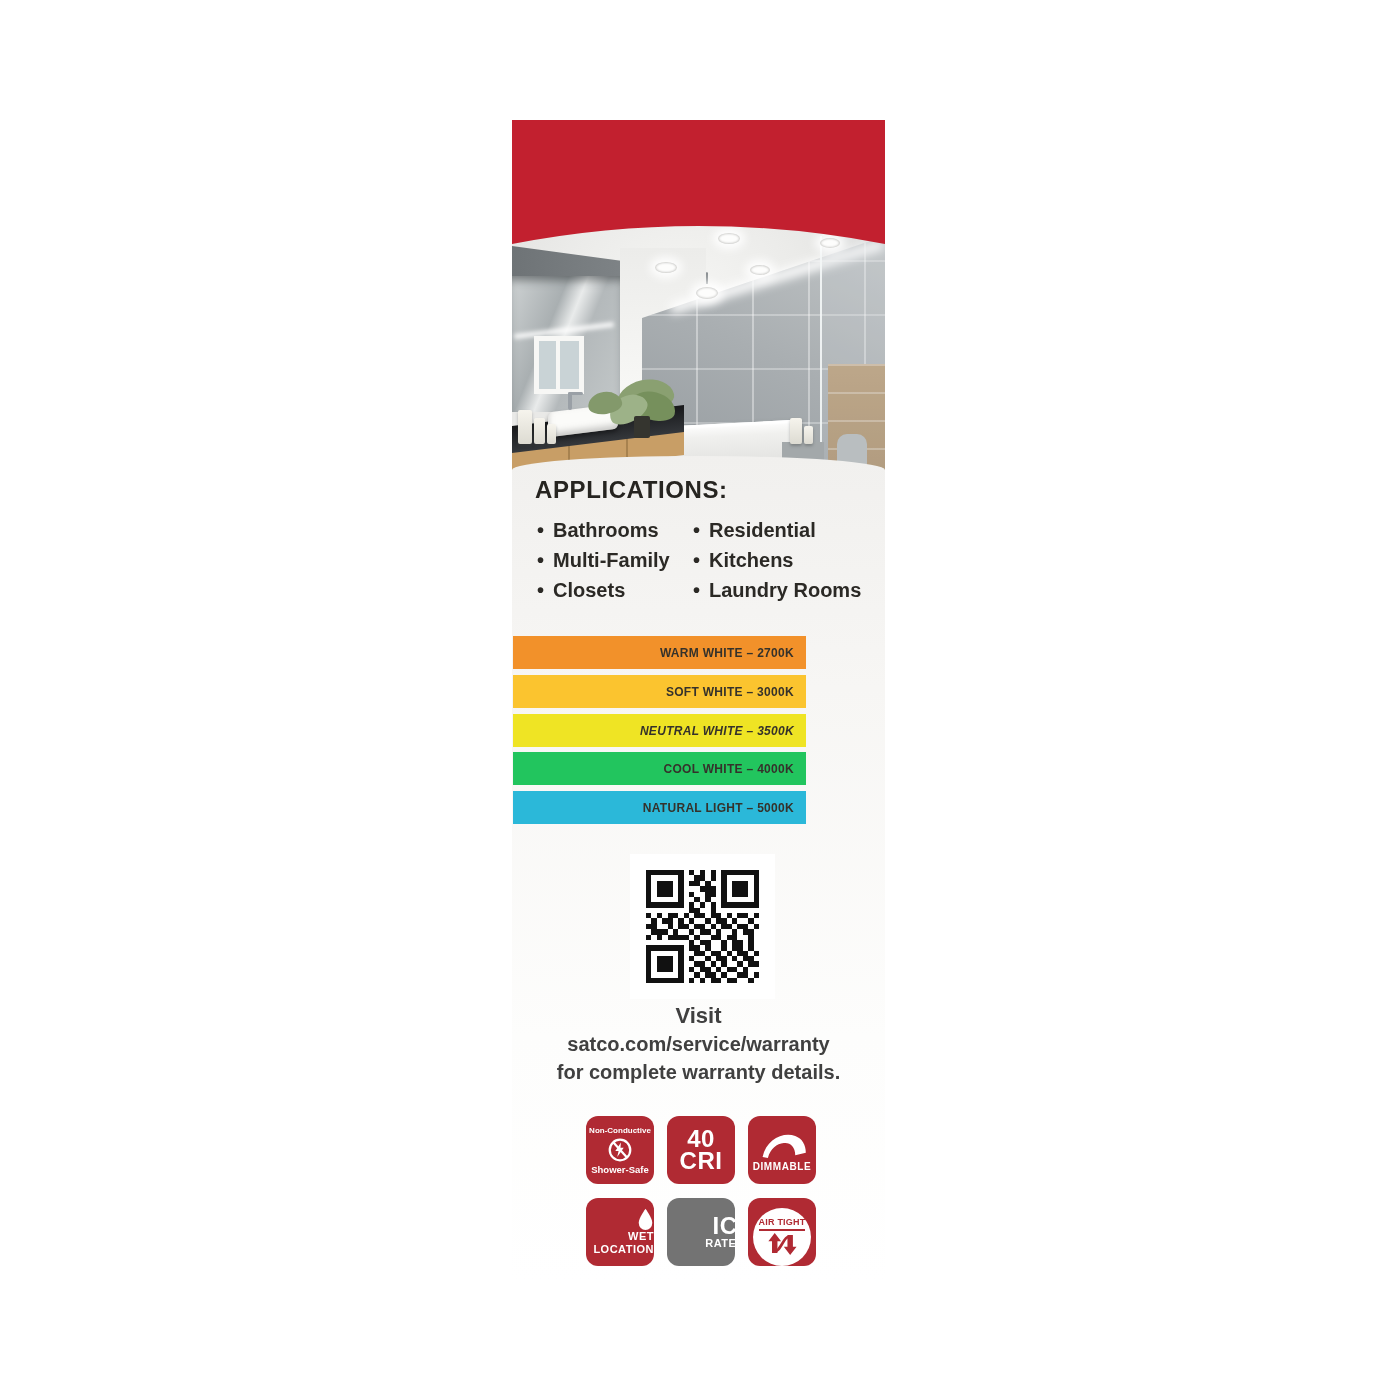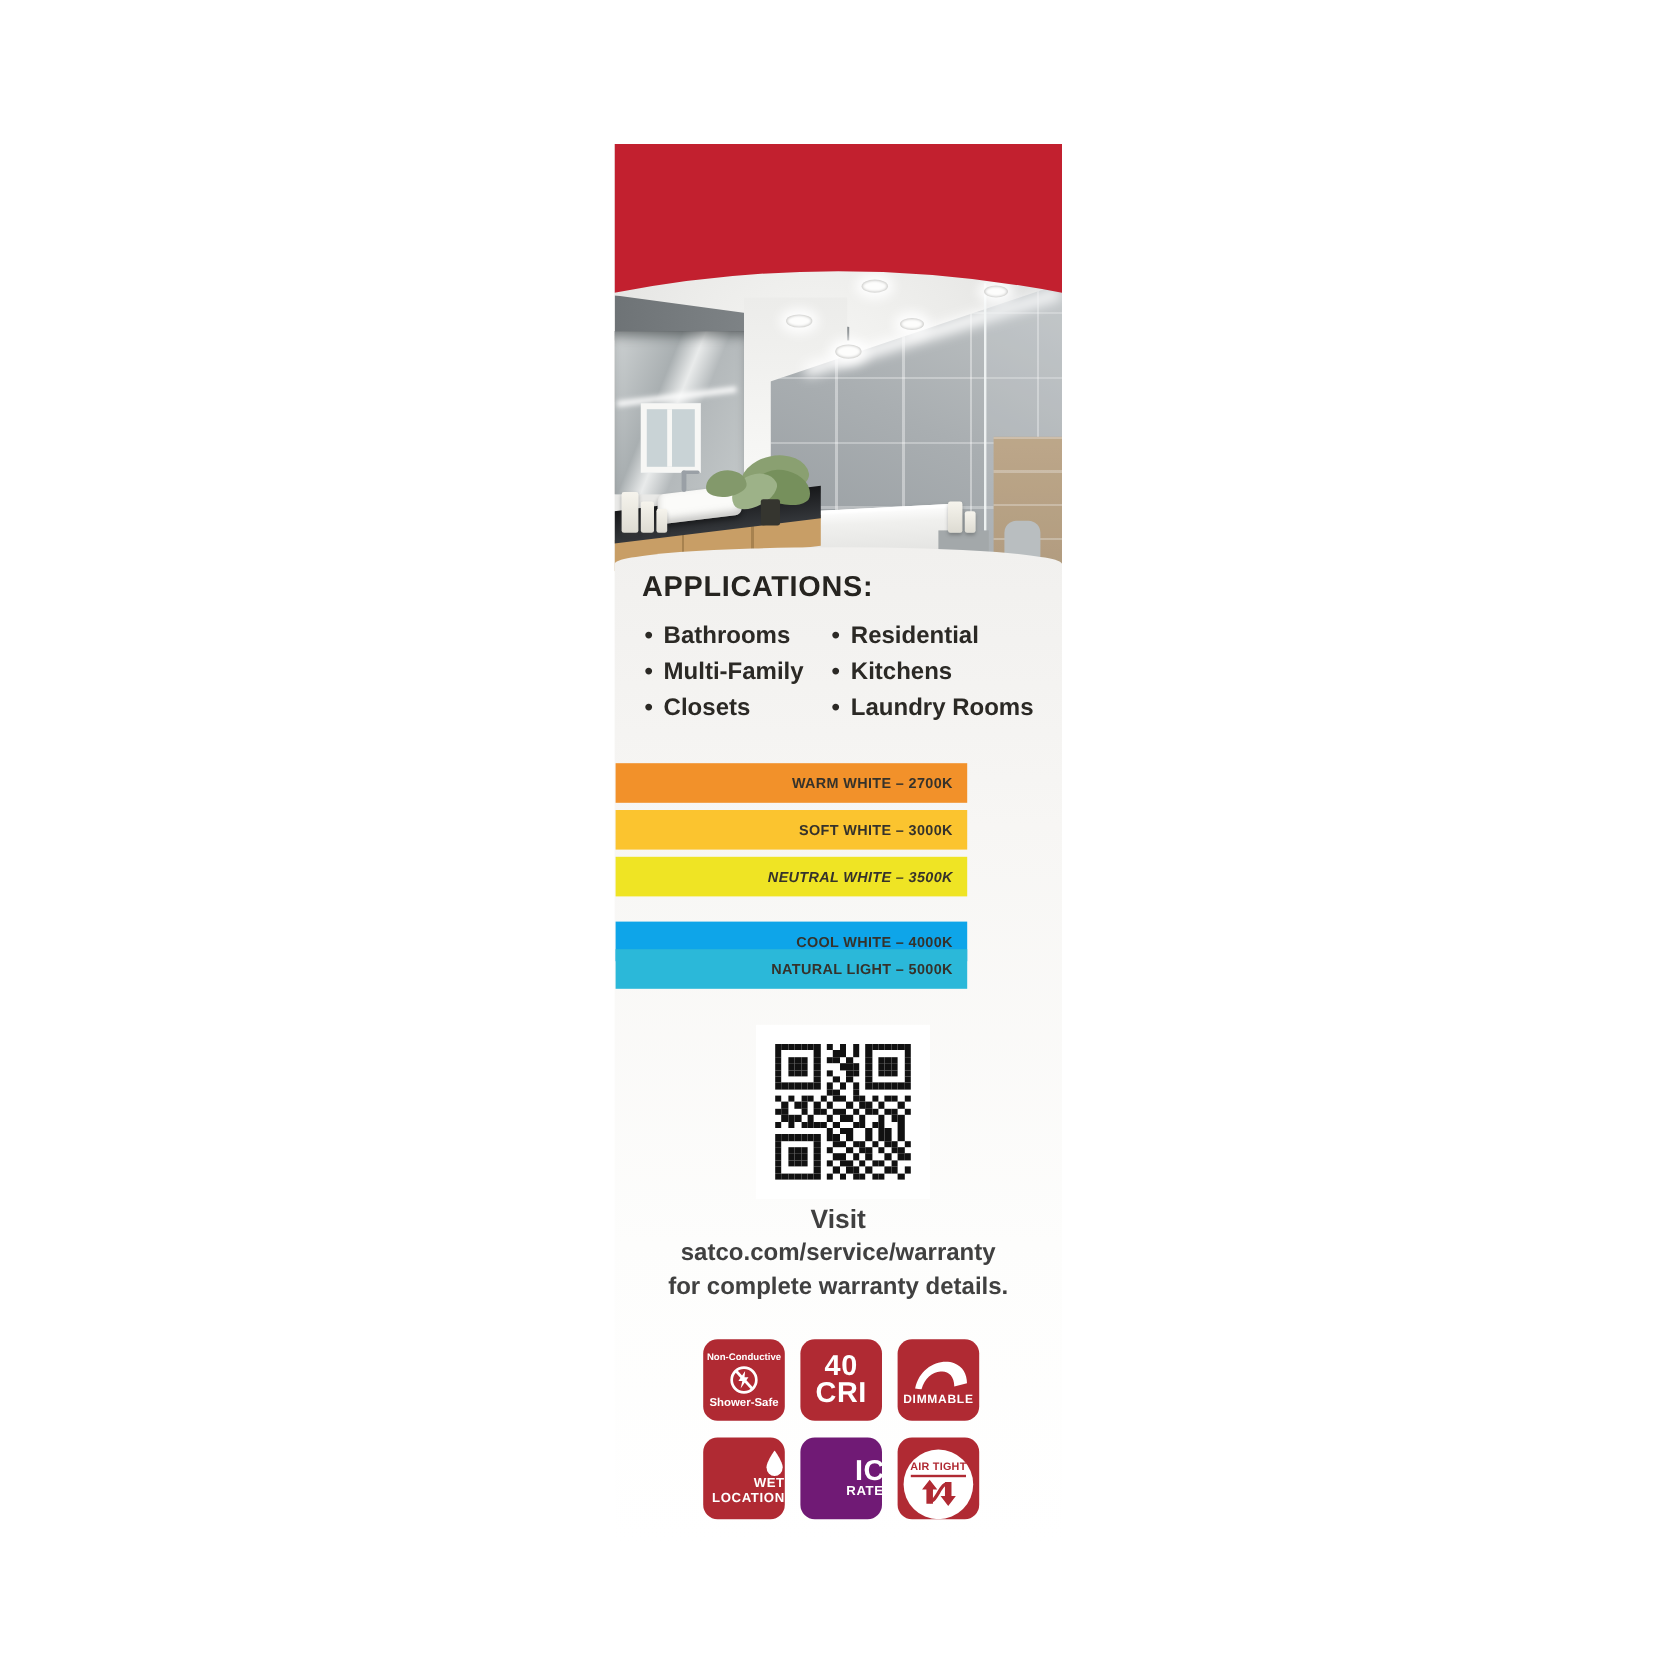--- a/index.html
+++ b/index.html
@@ -188,21 +188,21 @@
     <div class="abs bullet-item col1 r1"><span class="dot">•</span><span>Bathrooms</span></div>
     <div class="abs bullet-item col1 r2"><span class="dot">•</span><span>Multi-Family</span></div>
     <div class="abs bullet-item col1 r3"><span class="dot">•</span><span>Closets</span></div>
     <div class="abs bullet-item col2 r1"><span class="dot">•</span><span>Residential</span></div>
     <div class="abs bullet-item col2 r2"><span class="dot">•</span><span>Kitchens</span></div>
     <div class="abs bullet-item col2 r3"><span class="dot">•</span><span>Laundry Rooms</span></div>
 
     <div class="abs bar b1" style="background-color: rgb(242, 145, 42);">WARM WHITE – 2700K</div>
     <div class="abs bar b2" style="background-color: rgb(251, 196, 47);">SOFT WHITE – 3000K</div>
     <div class="abs bar b3" style="background-color: rgb(239, 228, 36); font-style: italic;">NEUTRAL WHITE – 3500K</div>
-    <div class="abs bar b4" style="background-color: #0ea5e9; margin-top: 16px;">COOL WHITE – 4000K</div>
+    <div class="abs bar b4" style="background-color: #22c55e;">COOL WHITE – 4000K</div>
     <div class="abs bar b5" style="background-color: rgb(43, 184, 217);">NATURAL LIGHT – 5000K</div>
 
     <div class="abs qr-box"></div>
     <div class="abs qr-grid" id="qr">
         <div class="on"></div>
         <div class="on"></div>
         <div class="on"></div>
         <div class="on"></div>
         <div class="on"></div>
         <div class="on"></div>
@@ -672,21 +672,21 @@
     </div>
 
     <div class="abs badge bg2c1" style="background-color: rgb(176, 42, 51); align-items: flex-end;">
       <svg width="17" height="22" viewBox="0 0 20 26">
         <path d="M10,1 C10,1 2,12 2,17.5 A8,8.5 0 0 0 18,17.5 C18,12 10,1 10,1 Z" fill="#ffffff"></path>
       </svg>
       <div class="mid">WET</div>
       <div class="mid">LOCATION</div>
     </div>
 
-    <div class="abs badge bg2c2" style="background-color: #701a75; padding-left: 48px;">
+    <div class="abs badge bg2c2" style="background-color: #737373; padding-left: 48px;">
       <div class="big">IC</div>
       <div class="mid">RATED</div>
     </div>
 
     <div class="abs badge bg2c3" style="background-color: rgb(176, 42, 51);">
       <div class="airtight-circle">
         <div class="airtight-text" style="color: rgb(176, 42, 51);">AIR TIGHT</div>
         <div class="airtight-rule" style="background-color: rgb(176, 42, 51);"></div>
         <svg width="40" height="26" viewBox="0 0 44 28">
           <polygon points="7,11 14,2 21,11 17,11 17,24 11,24 11,11" fill="#b02a33"></polygon>

